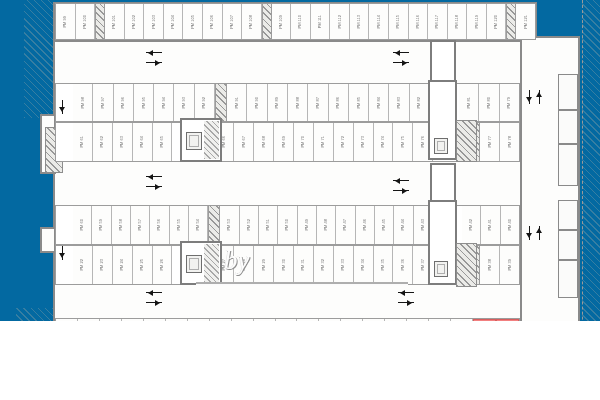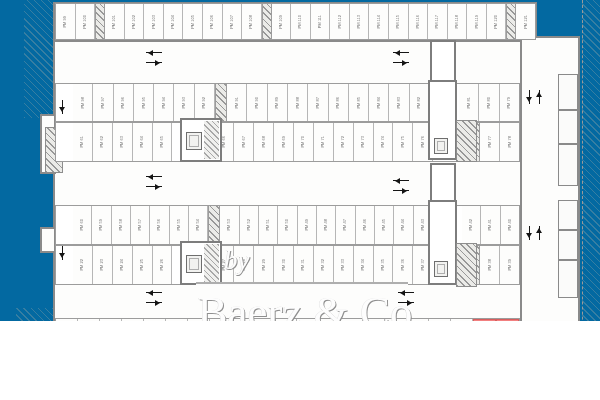--- a/index.html
+++ b/index.html
@@ -505,17 +505,16 @@
   <div class="ar ar-d" style="left:62px;top:246px;"></div>
   <div class="ar ar-d" style="left:529px;top:90px;"></div>
   <div class="ar ar-u" style="left:539px;top:90px;"></div>
   <div class="ar ar-d" style="left:529px;top:226px;"></div>
   <div class="ar ar-u" style="left:539px;top:226px;"></div>
   <div class="ar ar-d" style="left:529px;top:368px;"></div>
   <div class="ar ar-u" style="left:539px;top:368px;"></div>
 
   <div class="wm" style="left:224px;top:245px;font-size:27px;font-style:italic;">by</div>
   <div class="wm-line" style="left:196px;top:282px;width:212px;"></div>
-  <div class="wm" style="left:194px;top:286px;width:222px;font-size:45px;text-align:center;white-space:nowrap;">Baerz &amp; Co</div>
   <div class="wm-line" style="left:196px;top:346px;width:212px;"></div>
   <div class="wm-line" style="left:196px;top:384px;width:212px;"></div>
 
 </div>
 
 </body></html>

